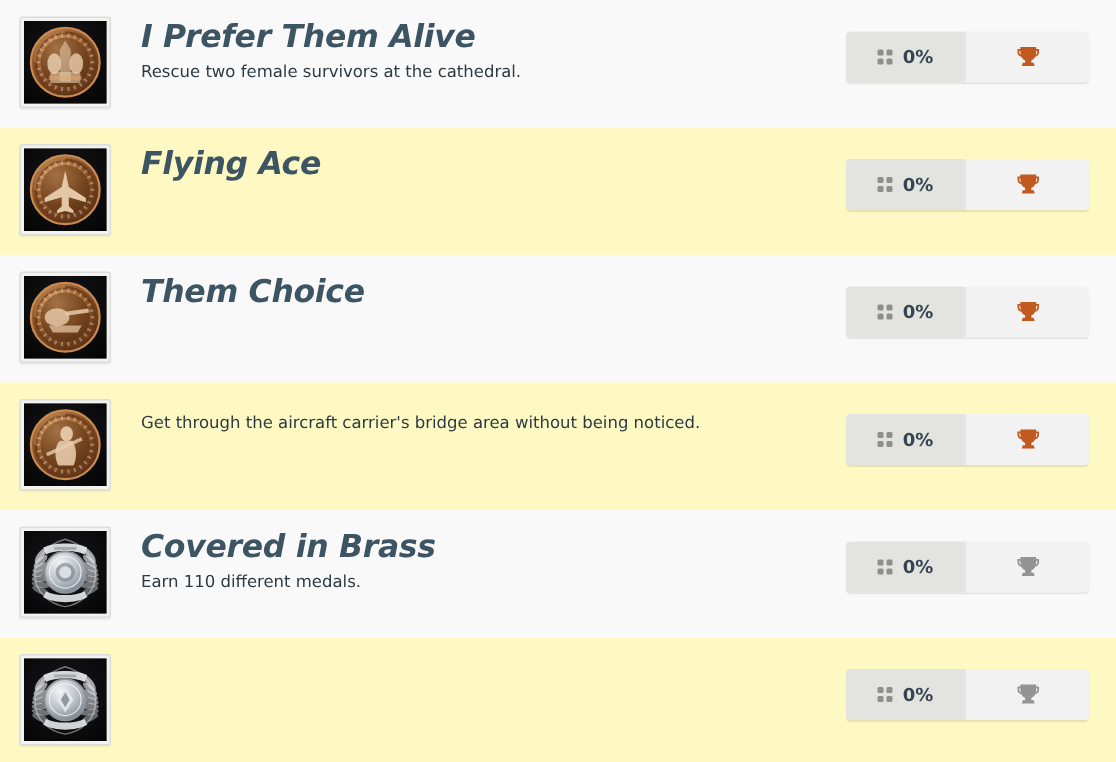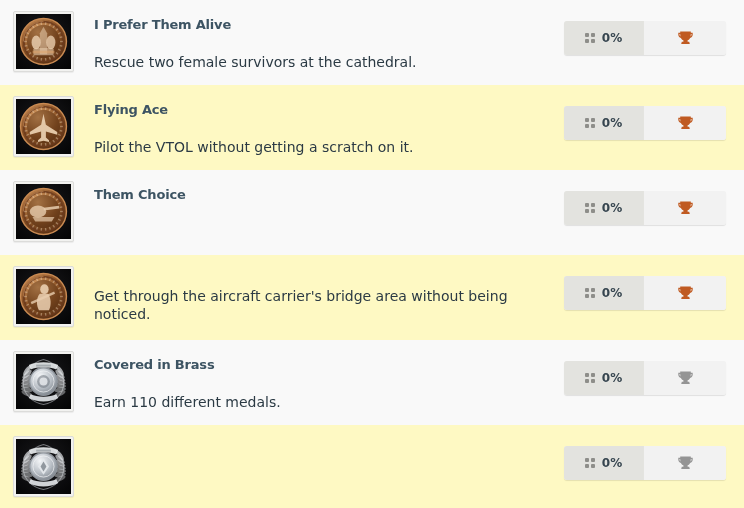--- a/index.html
+++ b/index.html
@@ -52,31 +52,32 @@
 
   
   .ach-text {
     flex: 1 1 auto;
     padding-left: 20px;
     padding-top: 3px;
     min-width: 0;
   }
 
   .ach-title {
-    font-size: 13px;
+    font-size: 21px;
     font-weight: bold;
     color: #3d5463;
     letter-spacing: -0.2px;
     line-height: 21px;
     white-space: nowrap;
+    font-style: italic;
   }
 
   .ach-desc {
-    margin-top: 19px;
-    font-size: 14px;
+    margin-top: 4px;
+    font-size: 11px;
     color: #2b3a44;
     line-height: 17.5px;
     max-width: 420px;
   }
 
   
   .ach-badge {
     flex: 0 0 auto;
     align-self: flex-start;
     margin-top: 10px;
@@ -259,21 +260,20 @@
             <rect x="43.92081066415358" y="15.502795898480407" width="1.5" height="3" fill="#e8cdae" opacity="0.6" transform="rotate(408.46153846153845 44.67081066415358 17.002795898480407)"></rect>
             <rect x="46.60493810280292" y="19.39142582794214" width="1.5" height="3" fill="#e8cdae" opacity="0.6" transform="rotate(422.3076923076924 47.35493810280292 20.89142582794214)"></rect>
             <rect x="48.28045962155062" y="23.809412979963867" width="1.5" height="3" fill="#e8cdae" opacity="0.6" transform="rotate(436.15384615384613 49.03045962155062 25.309412979963867)"></rect>
           </g>
           <path d="M30 16 L32.6 28 L45 36 L45 39 L32.6 35.5 L32.6 42 L36 45 L36 47 L30 45.5 L24 47 L24 45 L27.4 42 L27.4 35.5 L15 39 L15 36 L27.4 28 Z" fill="#e8cdae" opacity="0.95"></path>
           <path d="M8 30 A22 22 0 0 1 30 8" fill="none" stroke="#e0a469" stroke-width="1.3" opacity="0.45"></path>
         </svg>
       </div>
       <div class="ach-text">
         <div class="ach-title">Flying Ace</div>
-        <div class="ach-desc">Pilot the VTOL without getting a scratch on it.</div>
       </div>
       <div class="ach-badge">
         <div class="badge-progress">
           <span class="dots-icon">
             <i></i>
             <i></i>
             <i></i>
             <i></i>
           </span>
           <span class="badge-percent">0%</span>

